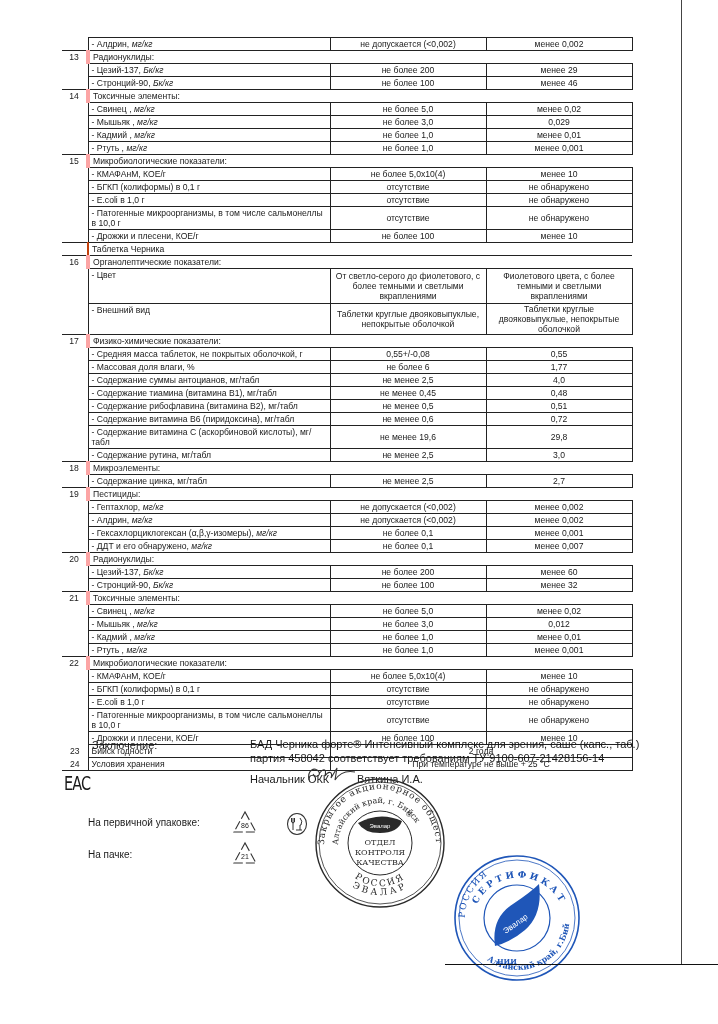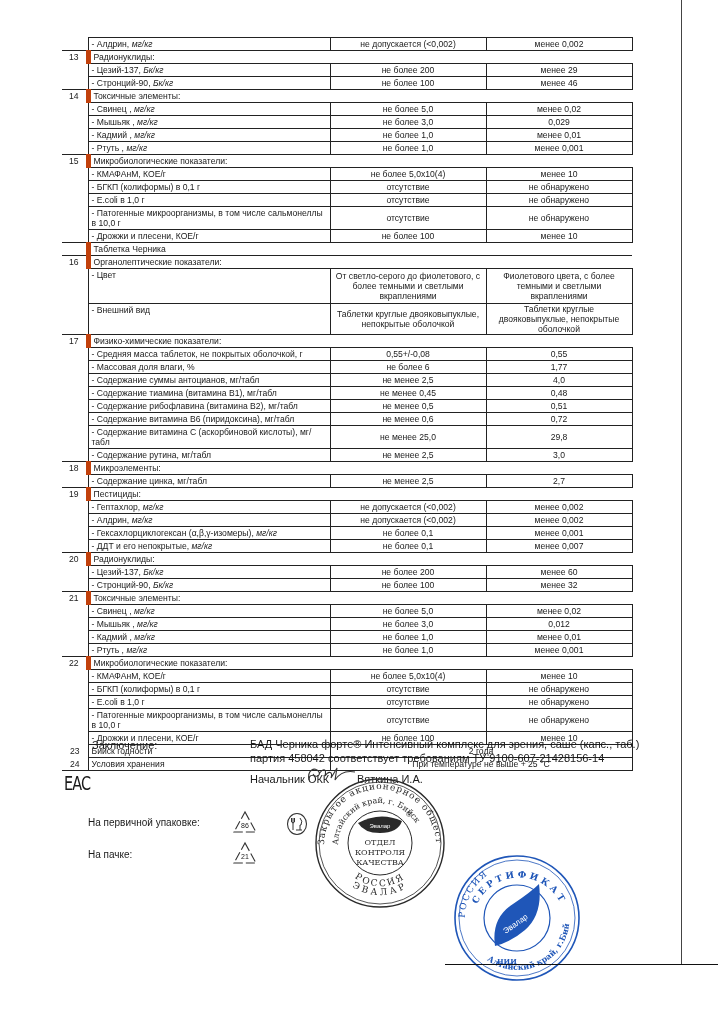--- a/index.html
+++ b/index.html
@@ -3,23 +3,23 @@
 <meta charset="utf-8">
 <style>
   html, body { margin:0; padding:0; background:#fff; }
   body { width:718px; height:1024px; position:relative; overflow:hidden;
          font-family:"Liberation Sans", sans-serif; color:#1a1a1a; }
   .page-edge { position:absolute; right:36px; top:0; width:1px; height:965px; background:#444; }
   table.spec { position:absolute; left:62px; top:37px; width:570px; border-collapse:collapse;
                font-size:8.6px; line-height:10px; table-layout:fixed; }
   table.spec td { padding:0 3px; height:12px; vertical-align:middle; }
   col.c-num { width:26px; } col.c-name { width:242px; } col.c-norm { width:156px; } col.c-act { width:146px; }
-  td.num { text-align:center; border-right:5px solid #c2410c; }
+  td.num { text-align:center; border-right:2px solid #c2410c; }
   tr.sec td { border-top:1.6px solid #222; }
-  tr.sec td.title { border-left:1px solid #fca5a5;margin-left:12px; }
+  tr.sec td.title { border-left:4px solid #fca5a5;margin-left:12px; }
   tr.item td.name { border:1px solid #222; }
   tr.item td.val { border:1px solid #222; text-align:center; }
   tr.item td.num { border-right:1px solid #222; border-top:none; }
   tr.tall td { height:22px; }
   tr.tall3 td { height:33px; }
   tr.item td.name.tall-name { vertical-align:top; padding-top:1px; }
   tr.wide td.val { text-align:center; }
   tr.group td { border-top:1.6px solid #222; border-left:1px solid #222; }
   tr.last td { border-bottom:1.6px solid #222; }
   em.unit { font-style:italic; }
@@ -190,21 +190,21 @@
       </tr>
       <tr class="item">
         <td class="num"></td>
         <td class="name"><span>- Содержание витамина В6 (пиридоксина), мг/табл</span></td>
         <td class="val">не менее 0,6</td>
         <td class="val">0,72</td>
       </tr>
       <tr class="item tall">
         <td class="num"></td>
         <td class="name"><span>- Содержание витамина С (аскорбиновой кислоты), мг/табл</span></td>
-        <td class="val">не менее 25,0</td>
+        <td class="val">не менее 19,6</td>
         <td class="val">29,8</td>
       </tr>
       <tr class="item">
         <td class="num"></td>
         <td class="name"><span>- Содержание рутина, мг/табл</span></td>
         <td class="val">не менее 2,5</td>
         <td class="val">3,0</td>
       </tr>
       <tr class="sec">
         <td class="num">18</td>
@@ -233,21 +233,21 @@
         <td class="val">менее 0,002</td>
       </tr>
       <tr class="item">
         <td class="num"></td>
         <td class="name"><span>- Гексахлорциклогексан (α,β,γ-изомеры),</span>  <em class="unit">мг/кг</em></td>
         <td class="val">не более 0,1</td>
         <td class="val">менее 0,001</td>
       </tr>
       <tr class="item">
         <td class="num"></td>
-        <td class="name"><span>- ДДТ и его непокрытые,</span>  <em class="unit">мг/кг</em></td>
+        <td class="name"><span>- ДДТ и его обнаружено,</span>  <em class="unit">мг/кг</em></td>
         <td class="val">не более 0,1</td>
         <td class="val">менее 0,007</td>
       </tr>
       <tr class="sec">
         <td class="num">20</td>
         <td class="title" colspan="3">Радионуклиды:</td>
       </tr>
       <tr class="item">
         <td class="num"></td>
         <td class="name"><span>- Цезий-137,</span>  <em class="unit">Бк/кг</em></td>

